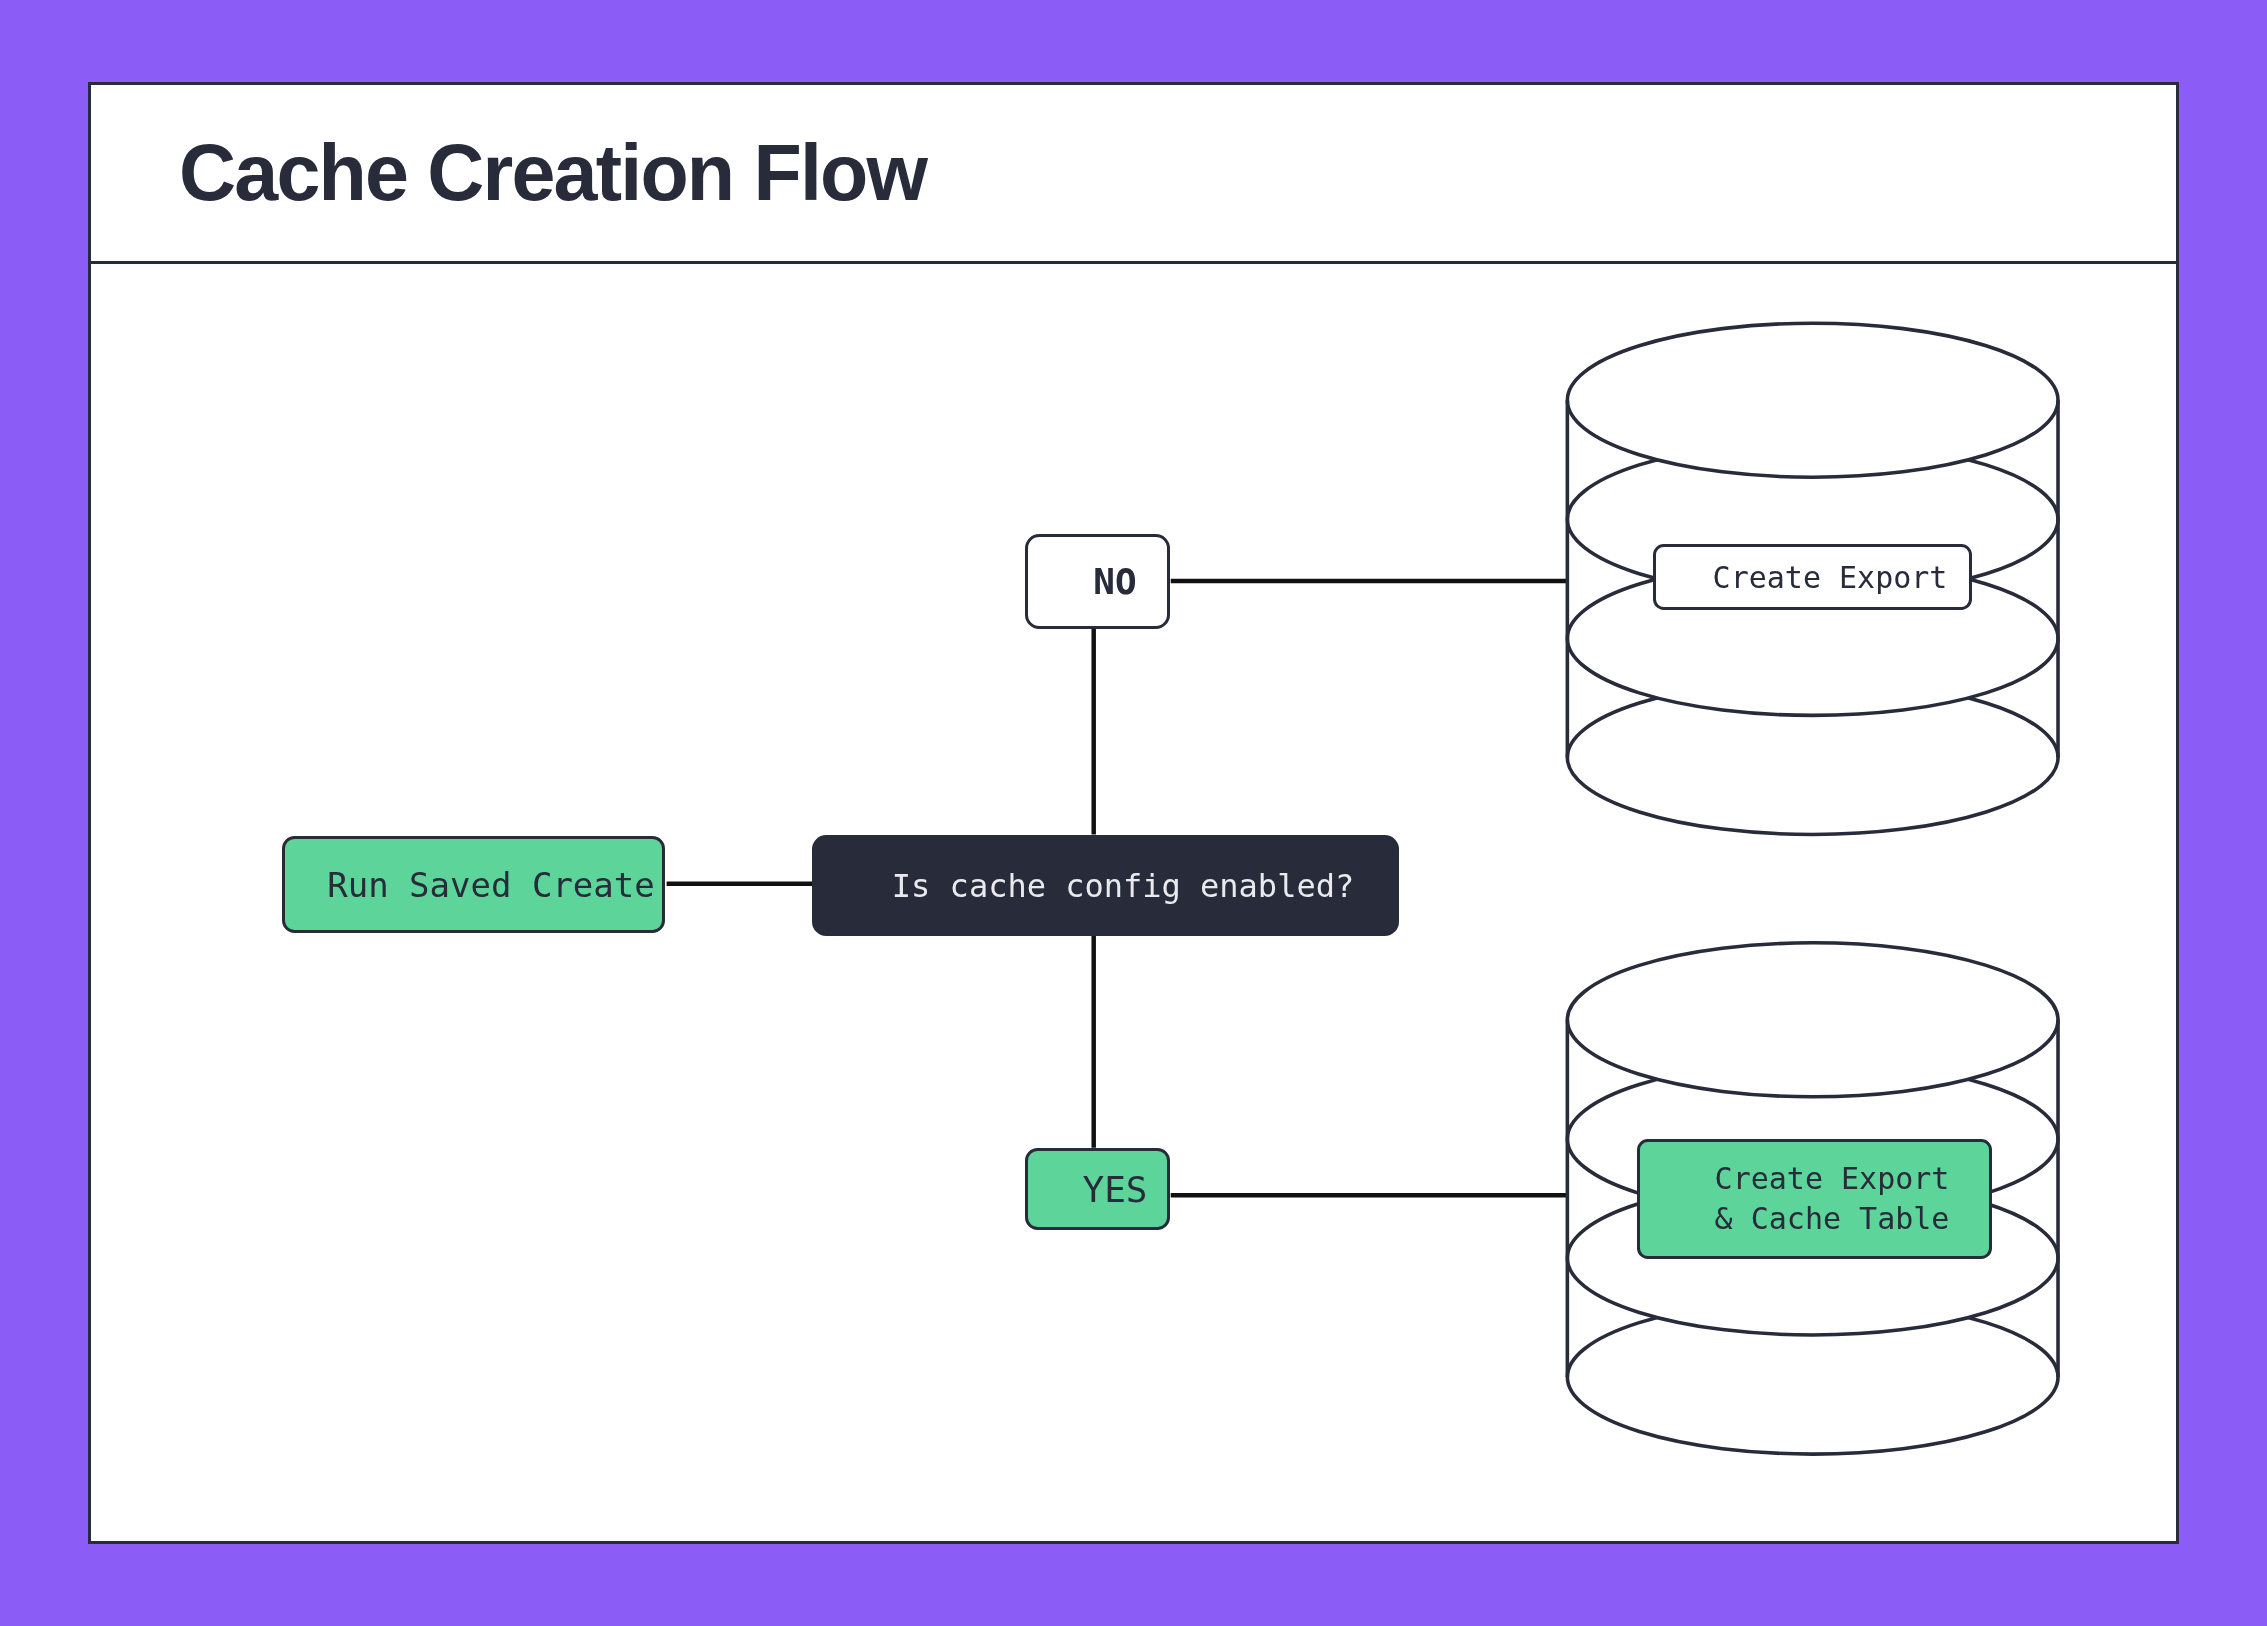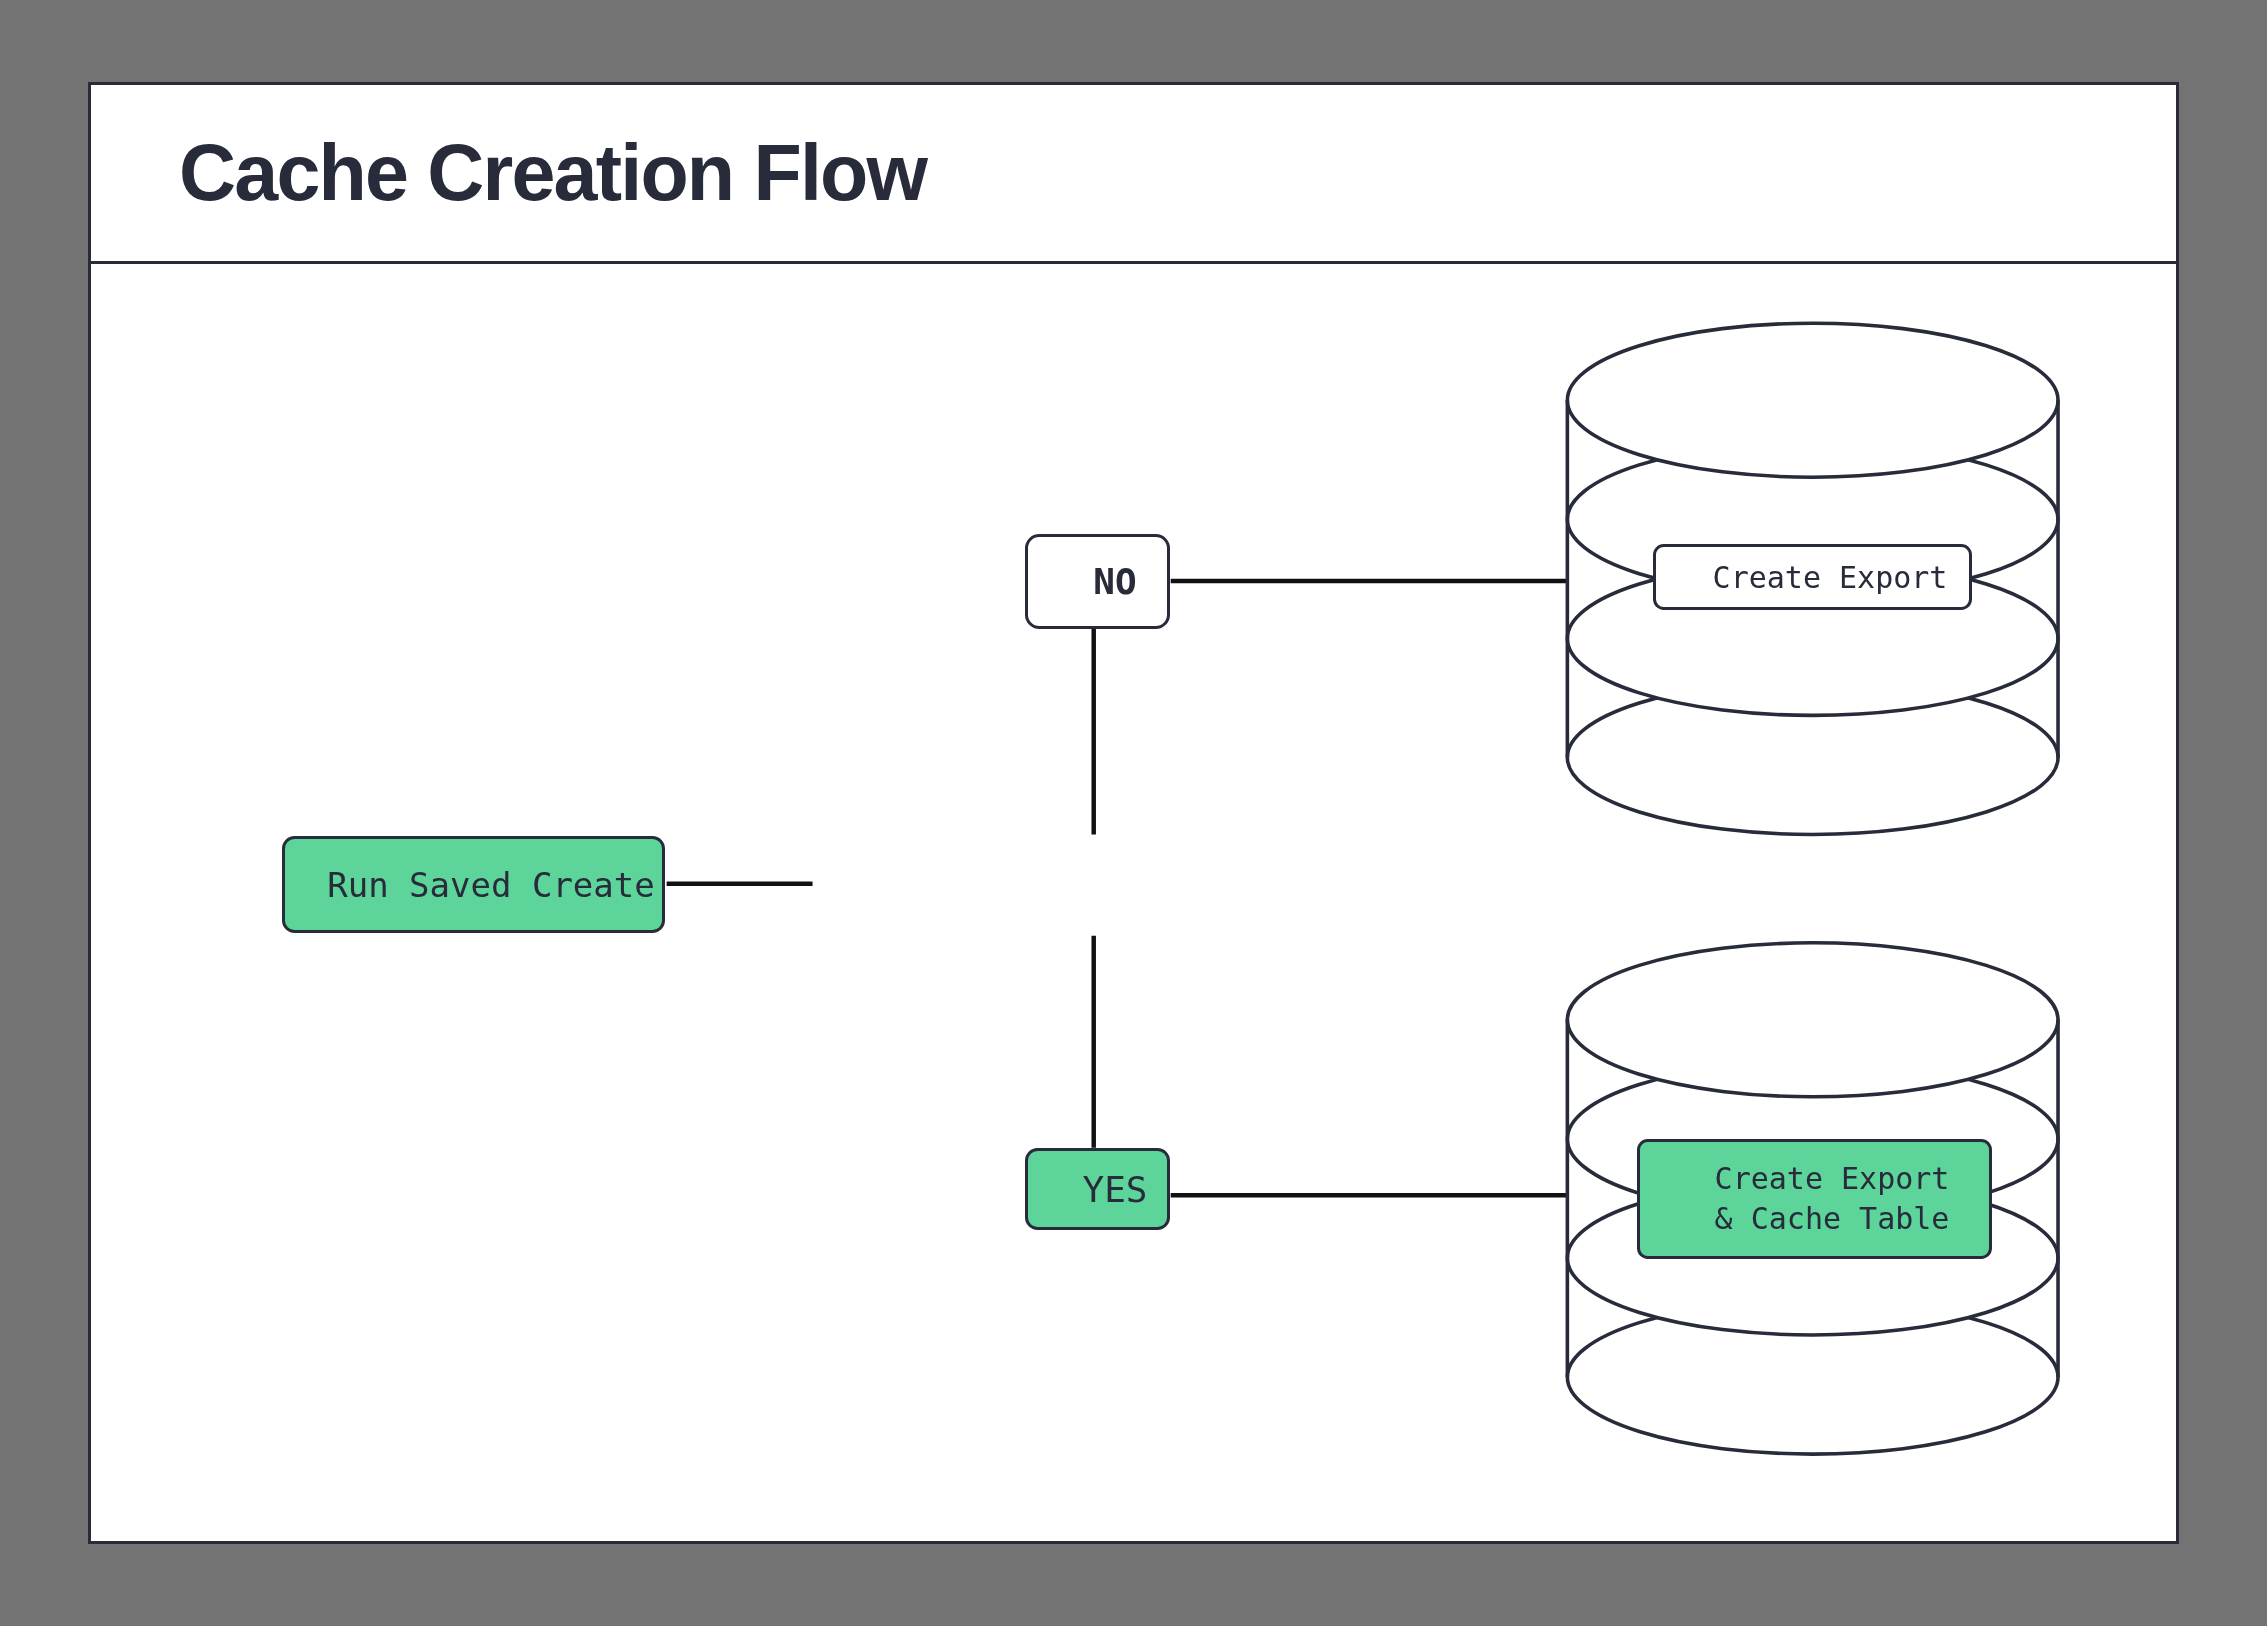--- a/index.html
+++ b/index.html
@@ -1,17 +1,17 @@
 <!DOCTYPE html>
 <html style="font-size:14.3px"><head>
 <meta charset="utf-8">
 <style>
   html,body{margin:0;padding:0;background:#ffffff;}
   .canvas{
-    position:relative;width:2268px;height:1626px;background:#737373;overflow:hidden;
+    position:relative;width:2268px;height:1626px;background:#8b5cf6;overflow:hidden;
     font-family:"DejaVu Sans Mono", monospace;color:#272b3a;
   }
   .frame{
     position:absolute;left:88px;top:82px;width:2091px;height:1462px;
     border:3.6px solid #272b3a;background:#ffffff;box-sizing:border-box;
   }
   .header{
     position:absolute;left:0;top:0;width:100%;height:179px;
     border-bottom:3.6px solid #272b3a;box-sizing:border-box;
     display:flex;align-items:center;
@@ -75,20 +75,23 @@
       <ellipse class="db-stroke" cx="2024" cy="1139" rx="274" ry="86"></ellipse>
       <line x1="1750" y1="1139" x2="1750" y2="1538" stroke="#272b3a" stroke-width="4"></line>
       <line x1="2298" y1="1139" x2="2298" y2="1538" stroke="#272b3a" stroke-width="4"></line>
     </g>
   </svg>
 
   <div class="node node-green node-run">
     <span>Run Saved Create</span>
   </div>
 
+  <div class="node node-dark node-decision">
+    <span>Is cache config enabled?</span>
+  </div>
 
   <div class="node node-white node-no">
     <span>NO</span>
   </div>
 
   <div class="node node-green node-yes">
     <span>YES</span>
   </div>
 
   <div class="node node-white node-dbno">

